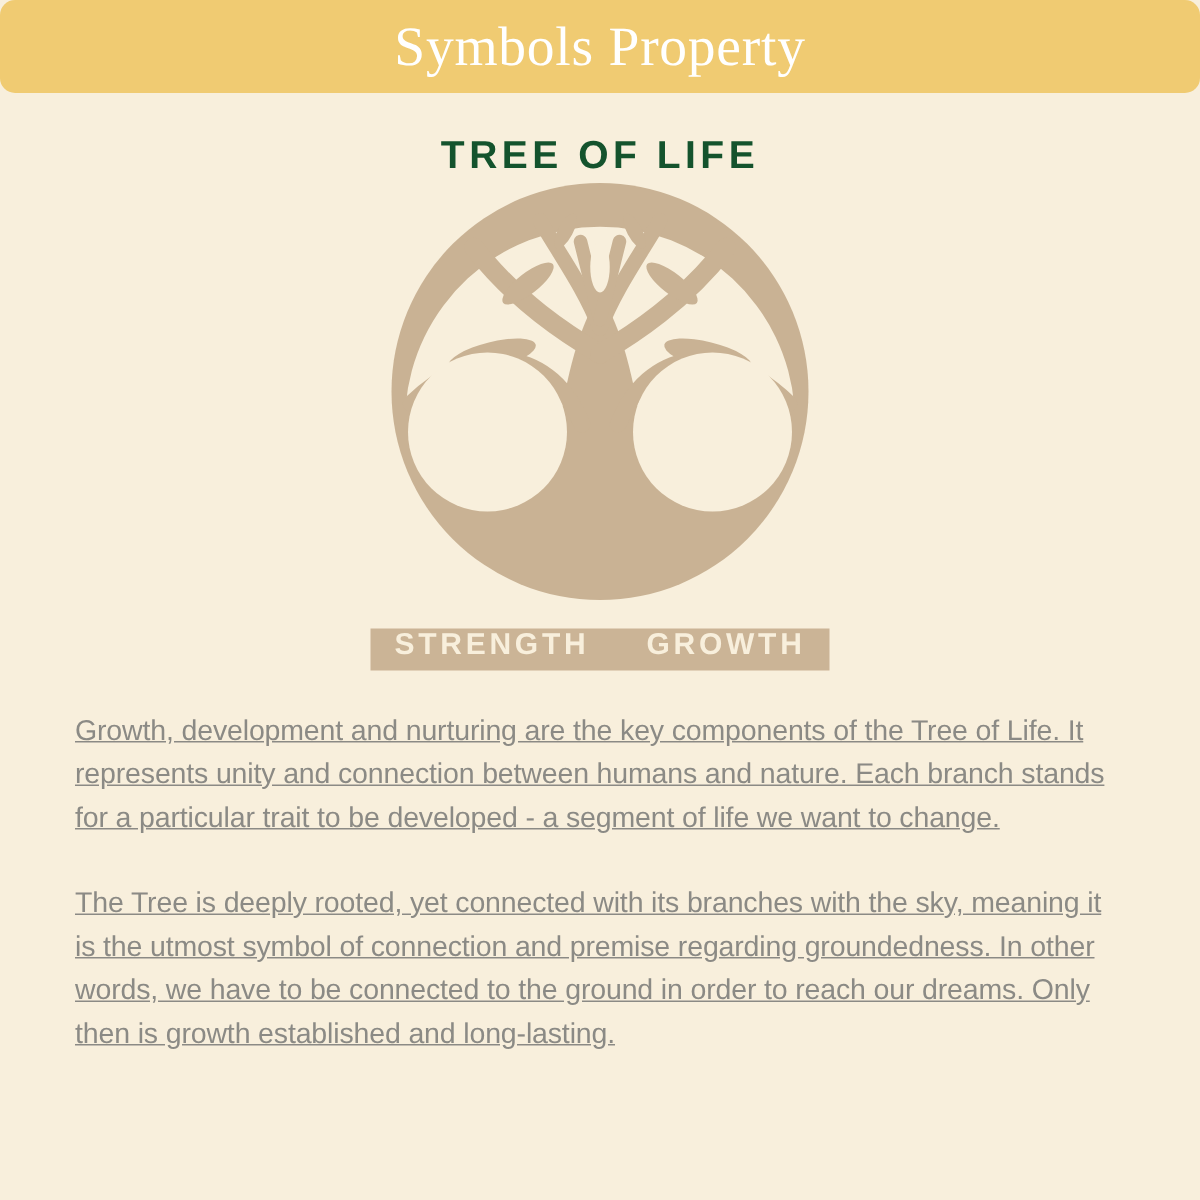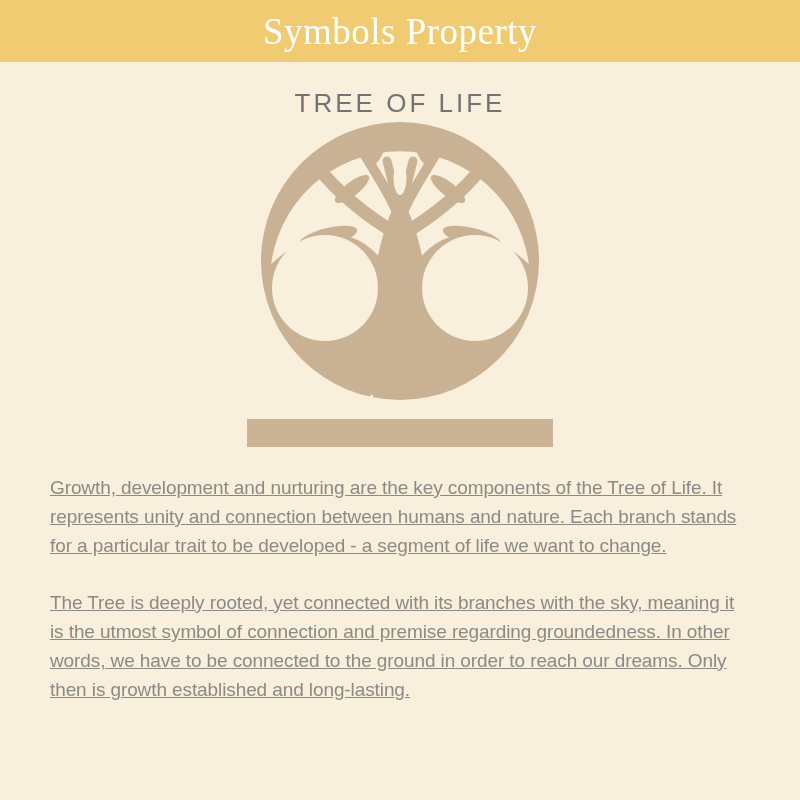--- a/index.html
+++ b/index.html
@@ -7,49 +7,48 @@
     width: 800px; height: 800px;
     background: #f8efdc;
     font-family: "Liberation Sans", sans-serif;
     overflow: hidden;
   }
   .page { width: 800px; height: 800px; background: #f8efdc; }
 
   .header {
     width: 800px; height: 62px;
     background: #f0cb72;
-    display: flex; align-items: center; justify-content: center;
+    display: flex; align-items: center; justify-content: center; border-radius: 10px;
   }
   .header-title {
     font-family: "Liberation Serif", serif;
     font-size: 37px; font-weight: 400;
     color: #ffffff;
     letter-spacing: 0.5px;
   }
 
   .symbol-title {
     margin: 26px 0 2px 0;
     text-align: center;
-    font-size: 26px; font-weight: normal;
+    font-size: 26px; font-weight: bold;
     letter-spacing: 3px;
-    color: #737373;
+    color: #14532d;
   }
 
   .logo-wrap {
     width: 280px; height: 280px;
     margin: 0 auto;
   }
 
   .traits-banner {
     width: 306px; height: 28px;
     margin: 18px auto 0 auto;
     background: #cbb496;
     display: flex; align-items: flex-start; justify-content: center;
     gap: 38px;
-    flex-direction: column;
   }
   .trait {
     font-size: 20px; font-weight: bold;
     letter-spacing: 2.5px;
     color: #f8efdc;
   }
 
   .body-text {
     margin: 26px 50px 0 50px;
   }

